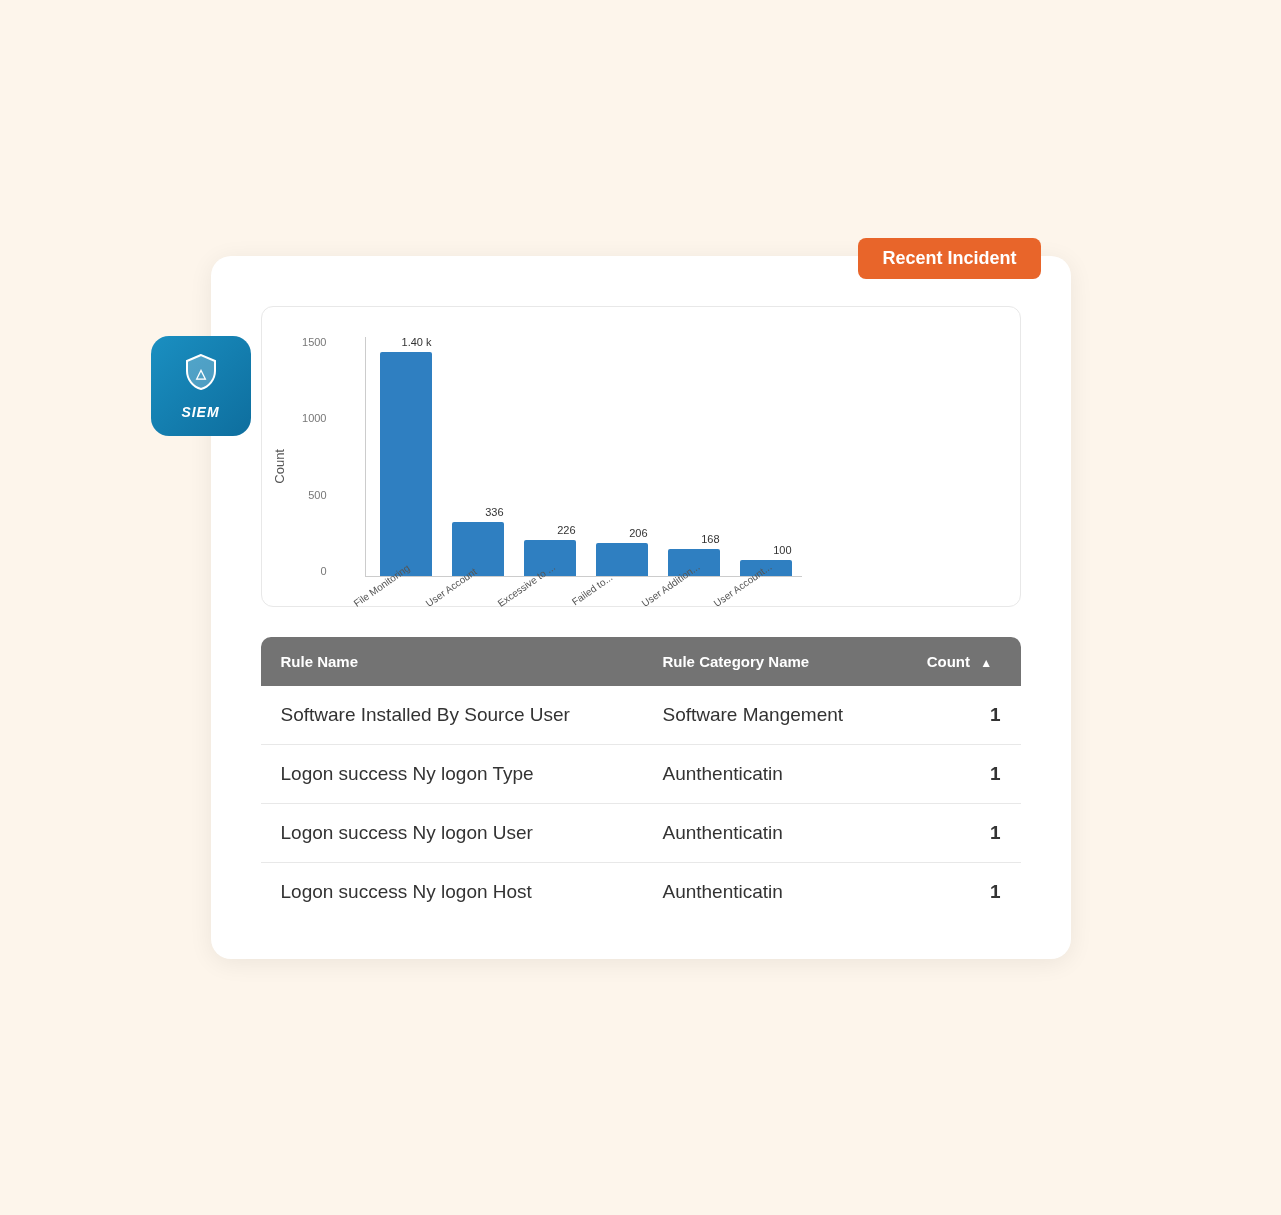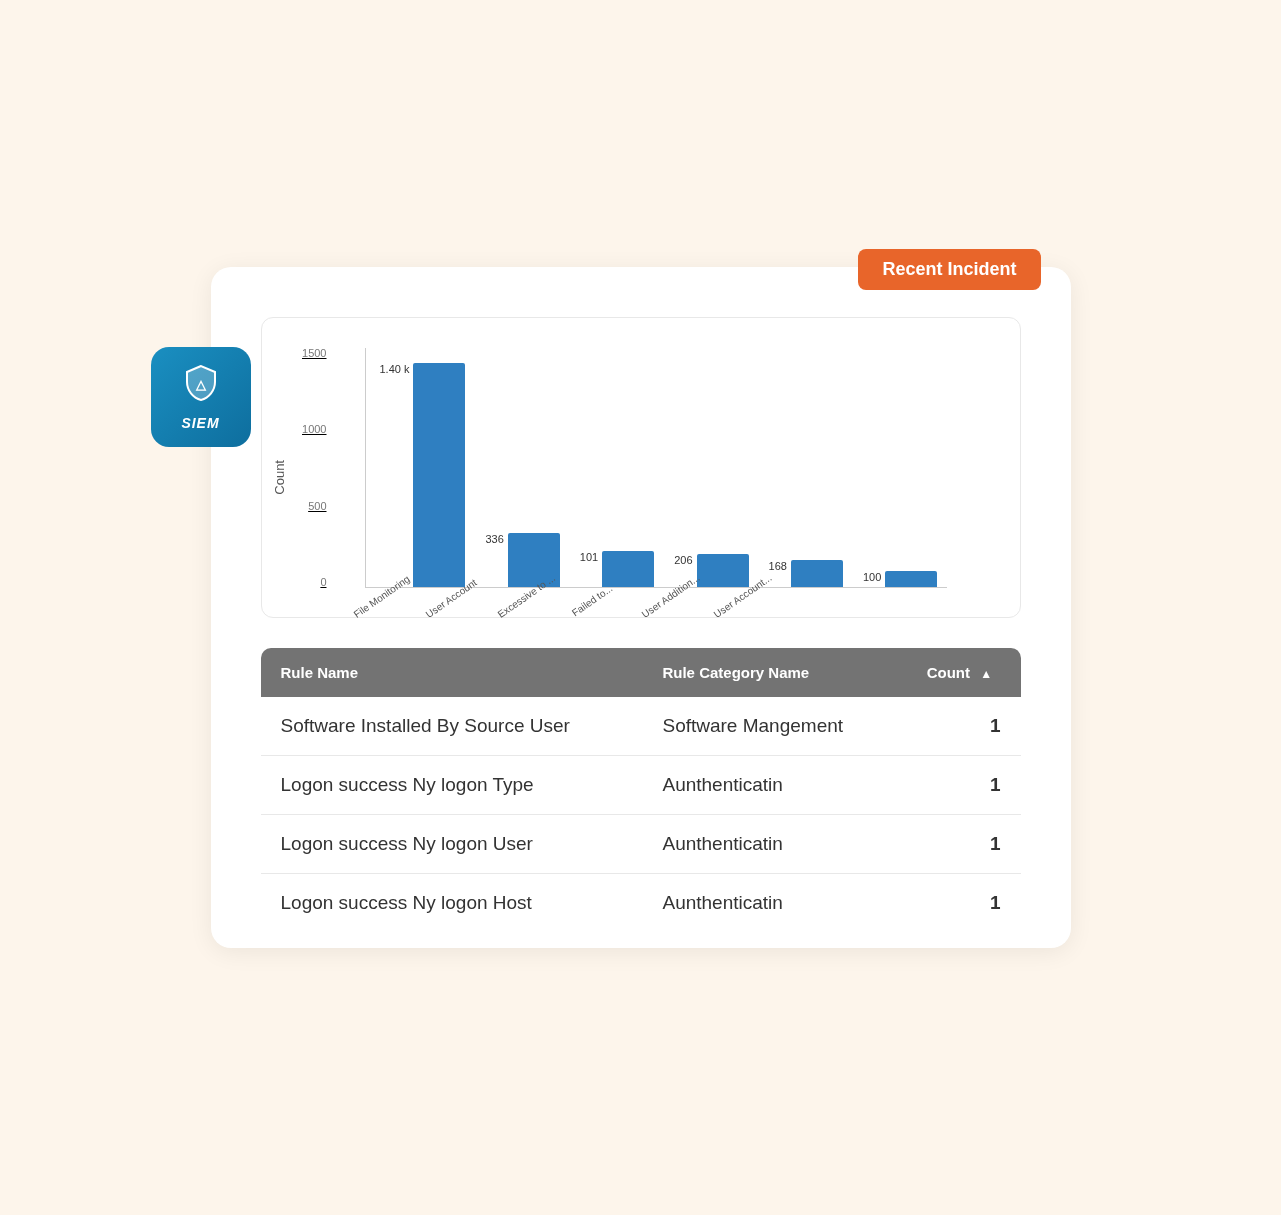--- a/index.html
+++ b/index.html
@@ -8,21 +8,21 @@
       font-family: -apple-system, BlinkMacSystemFont, 'Segoe UI', sans-serif;
       min-height: 1215px;
       display: flex;
       justify-content: center;
       align-items: center;
       padding: 40px;
     }
     .card {
       background: #fff;
       border-radius: 20px;
-      padding: 50px 50px 16px 50px;
+      padding: 50px 50px 38px 50px;
       width: 860px;
       position: relative;
       box-shadow: 0 4px 24px rgba(0,0,0,0.07);
     }
     .badge {
       position: absolute;
       top: -18px;
       right: 30px;
       background: #e8652a;
       color: #fff;
@@ -93,22 +93,22 @@
       align-items: flex-end;
       height: 240px;
       gap: 20px;
       border-left: 1.5px solid #ccc;
       border-bottom: 1.5px solid #ccc;
       padding: 0 10px 0 14px;
       position: relative;
     }
     .bar-group {
       display: flex;
-      flex-direction: row;
-      align-items: flex-start;
+      flex-direction: column;
+      align-items: flex-end;
       gap: 4px;
     }
     .bar-value {
       font-size: 11px;
       color: #333;
       font-weight: 500;
     }
     .bar {
       background: #2f7fc1;
       border-radius: 2px 2px 0 0;
@@ -174,38 +174,38 @@
     </span>
     <span class="siem-label">SIEM</span>
   </div>
 
   <div class="chart-container">
     <div class="chart-area">
       <div class="y-axis-label">Count</div>
       <div class="chart-inner">
 
         <div style="display:flex; align-items:flex-end;">
-          <div style="display:flex; flex-direction:column; justify-content:space-between; height:240px; width:32px; padding-bottom:0;text-decoration:underline;">
+          <div style="display:flex; flex-direction:column; justify-content:space-between; height:240px; width:32px; padding-bottom:0;">
             <span class="y-tick">1500</span>
             <span class="y-tick">1000</span>
             <span class="y-tick">500</span>
             <span class="y-tick">0</span>
           </div>
           <div class="bars-area" id="bars-area">
 
           <div class="bar-group">
                 <div class="bar-value">1.40 k</div>
                 <div class="bar" style="height: 224px;"></div>
               </div>
               <div class="bar-group">
                 <div class="bar-value">336</div>
                 <div class="bar" style="height: 54px;"></div>
               </div>
               <div class="bar-group">
-                <div class="bar-value">101</div>
+                <div class="bar-value">226</div>
                 <div class="bar" style="height: 36px;"></div>
               </div>
               <div class="bar-group">
                 <div class="bar-value">206</div>
                 <div class="bar" style="height: 33px;"></div>
               </div>
               <div class="bar-group">
                 <div class="bar-value">168</div>
                 <div class="bar" style="height: 27px;"></div>
               </div>

